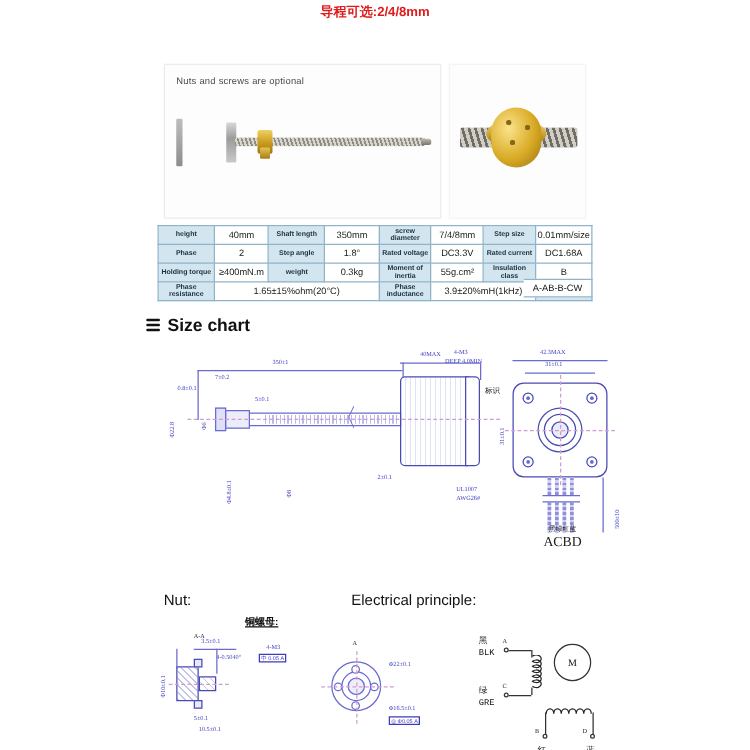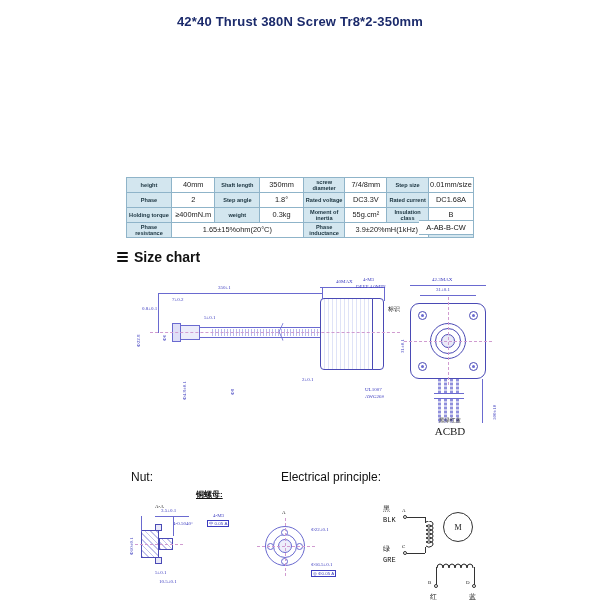--- a/index.html
+++ b/index.html
@@ -246,22 +246,41 @@
     position:absolute;width:30px;height:30px;border:1px solid #333;border-radius:50%;
     box-sizing:border-box;display:flex;align-items:center;justify-content:center;
     font-size:8px;font-family:"Liberation Serif",serif;color:#111;background:#fff;
   }
 </style>
 </head>
 <body>
 
 <div class="page">
 
-  <div class="title-main">42*40 Thrust 380N Screw Tr8*2-350mm</div>
-
+  <div class="title-sub">导程可选:2/4/8mm</div>
+
+  <div class="photos">
+    <div class="photo-box photo-left">
+      <div class="photo-note">Nuts and screws are optional</div>
+      <div class="motor-plate"></div>
+      <div class="motor-body"></div>
+      <div class="motor-cap"></div>
+      <div class="lead-screw"></div>
+      <div class="screw-tip"></div>
+      <div class="brass-nut"></div>
+    </div>
+    <div class="photo-box photo-right">
+      <div class="cu-screw"></div>
+      <div class="cu-nut-flange"></div>
+      <div class="cu-nut"></div>
+      <div class="cu-hole" style="left:45px;top:44px"></div>
+      <div class="cu-hole" style="left:60px;top:48px"></div>
+      <div class="cu-hole" style="left:48px;top:60px"></div>
+    </div>
+  </div>
 
   <table class="spec-table">
     <tbody>
       <tr>
         <td class="k" style="width:13%">height</td>
         <td class="v" style="width:12.5%">40mm</td>
         <td class="k" style="width:13%">Shaft length</td>
         <td class="v" style="width:12.5%">350mm</td>
         <td class="k" style="width:12%">screw
 diameter</td>

